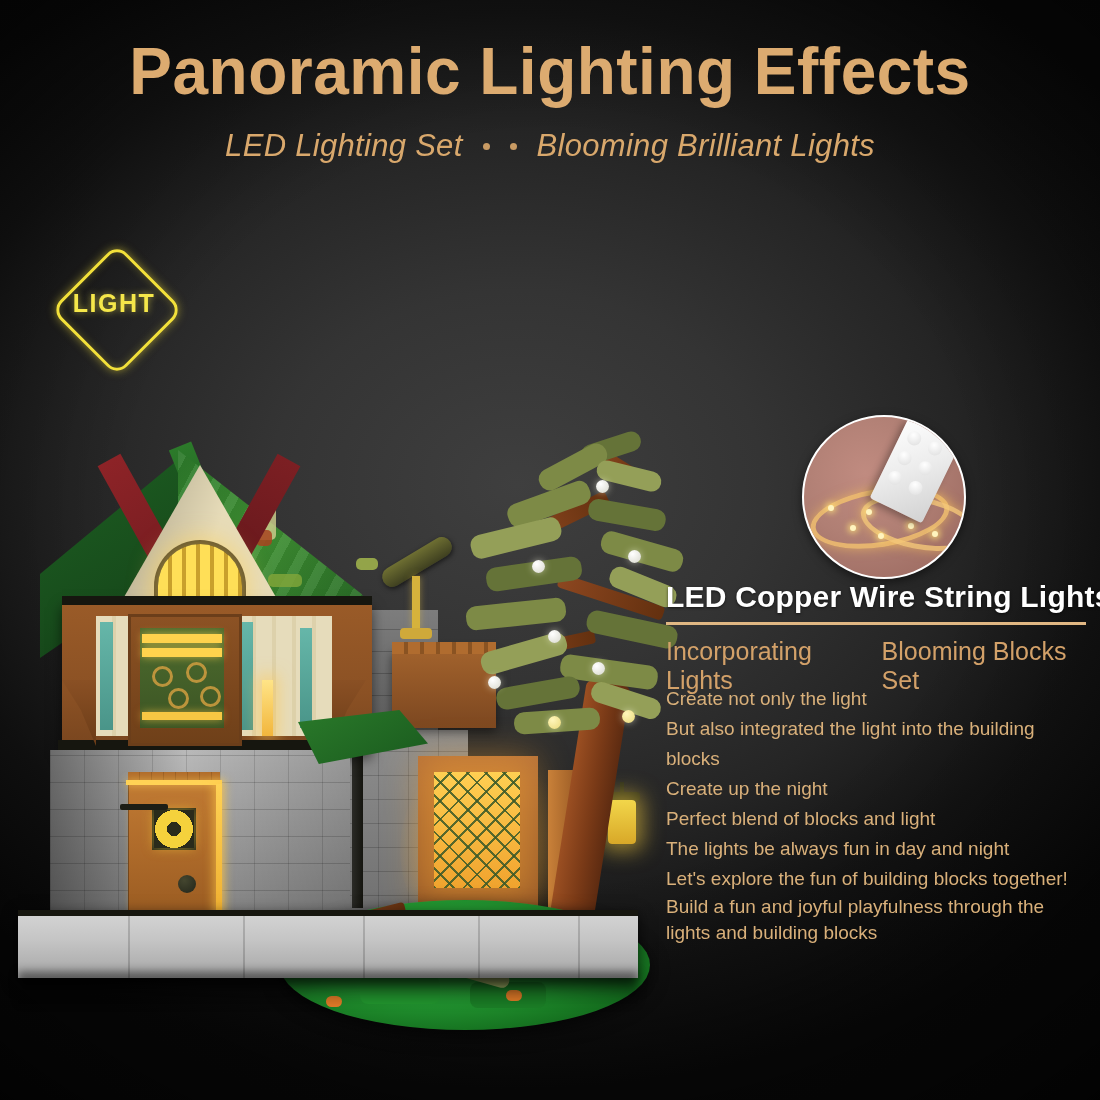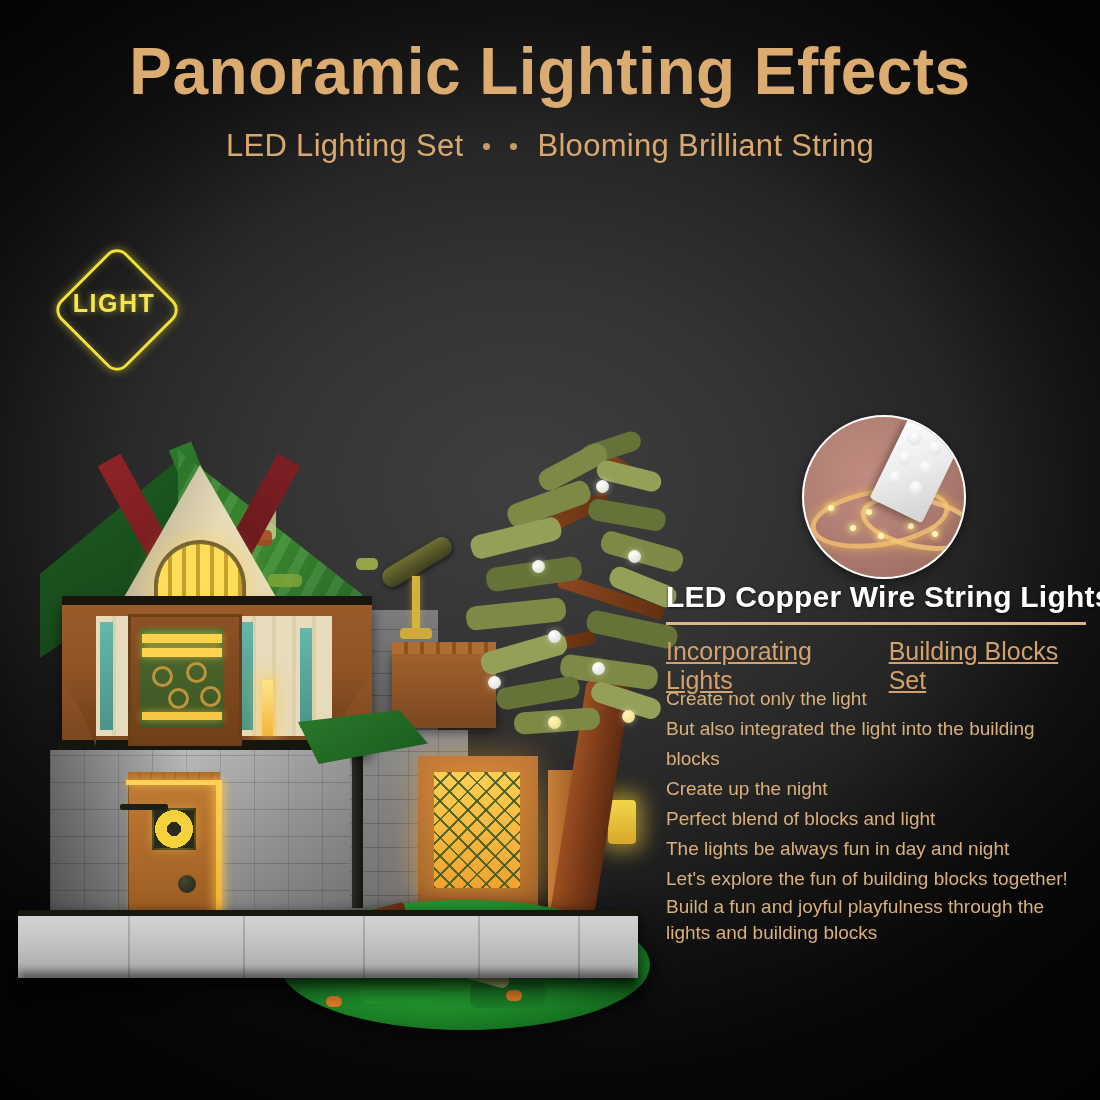--- a/index.html
+++ b/index.html
@@ -12,21 +12,21 @@
   
   #vignette{position:absolute;inset:0;pointer-events:none;
     background:radial-gradient(ellipse 85% 75% at 50% 46%, rgba(0,0,0,0) 45%, rgba(0,0,0,.55) 85%, rgba(0,0,0,.92) 100%);}
 
   
   #header{position:absolute;left:0;top:0;width:1100px;text-align:center;z-index:40;}
   #title{font-size:66px;font-weight:bold;color:#dcab70;letter-spacing:.5px;
          margin-top:38px;line-height:1;transform:scaleX(.97);
          font-family:"Liberation Sans",sans-serif;}
   #subtitle{margin-top:24px;font-size:31px;color:#d9a86c;font-weight:400;
-            letter-spacing:.3px;display:flex;justify-content:center;align-items:center;gap:20px;}
+            letter-spacing:.3px;display:flex;justify-content:center;align-items:center;gap:20px;font-style:italic;}
   #subtitle .dot{width:7px;height:7px;border-radius:50%;background:#c89a63;display:inline-block;}
 
   
   #light-badge{position:absolute;left:56px;top:249px;width:116px;height:116px;z-index:45;}
   #light-badge .diamond{position:absolute;left:14px;top:14px;width:88px;height:88px;
       border:3px solid #f2e03a;border-radius:14px;transform:rotate(45deg);
       box-shadow:0 0 10px rgba(242,224,58,.55),inset 0 0 8px rgba(242,224,58,.28);}
   #light-badge .txt{position:absolute;left:0;top:40px;width:116px;text-align:center;
       font-size:25px;font-weight:bold;color:#f5e74a;letter-spacing:1.5px;
       text-shadow:0 0 7px rgba(245,231,74,.6);}
@@ -228,38 +228,38 @@
     border:5px solid rgba(245,200,120,.8);transform:rotate(11deg);
     box-shadow:0 0 12px rgba(255,200,90,.5);}
   .spark{position:absolute;width:6px;height:6px;border-radius:50%;background:#fff4bf;
     box-shadow:0 0 6px 2px rgba(255,225,120,.85);}
 
   #panel-heading{position:absolute;left:6px;top:180px;width:424px;
     font-size:30px;font-weight:bold;color:#ffffff;letter-spacing:.2px;white-space:nowrap;
     text-shadow:0 1px 3px rgba(0,0,0,.6);}
   #panel-divider{position:absolute;left:6px;top:222px;width:420px;height:3px;background:#e0b783;}
   #panel-tags{position:absolute;left:6px;top:237px;width:424px;display:flex;gap:16px;
-    font-size:25px;color:#d3a169;text-decoration:underline;}
+    font-size:25px;color:#d3a169;}
   #panel-lines{position:absolute;left:6px;top:284px;width:424px;
     font-size:19px;color:#d9b07a;line-height:30px;}
   #panel-lines .ln{margin-bottom:0px;}
   #panel-lines .ln.wrap{line-height:26px;margin-bottom:4px;}
 </style>
 </head>
 <body>
 
 <div id="stage">
 
   <div id="header">
     <div id="title">Panoramic Lighting Effects</div>
     <div id="subtitle">
       <span>LED Lighting Set</span>
       <span class="dot"></span>
       <span class="dot"></span>
-      <span>Blooming Brilliant String</span>
+      <span>Blooming Brilliant Lights</span>
     </div>
   </div>
 
   <div id="light-badge">
     <div class="diamond"></div>
     <div class="txt">LIGHT</div>
   </div>
 
   <div id="scene">
 
@@ -421,21 +421,21 @@
         <div class="stud" style="left:7px;top:52px;"></div>
         <div class="stud" style="left:30px;top:52px;"></div>
       </div>
     </div>
 
     <div id="panel-heading">LED Copper Wire String Lights</div>
     <div id="panel-divider"></div>
 
     <div id="panel-tags">
       <span>Incorporating Lights</span>
-      <span>Building Blocks Set</span>
+      <span>Blooming Blocks Set</span>
     </div>
 
     <div id="panel-lines">
       <div class="ln">Create not only the light</div>
       <div class="ln">But also integrated the light into the building blocks</div>
       <div class="ln">Create up the night</div>
       <div class="ln">Perfect blend of blocks and light</div>
       <div class="ln">The lights be always fun in day and night</div>
       <div class="ln">Let's explore the fun of building blocks together!</div>
       <div class="ln wrap">Build a fun and joyful playfulness through the lights and building blocks</div>

